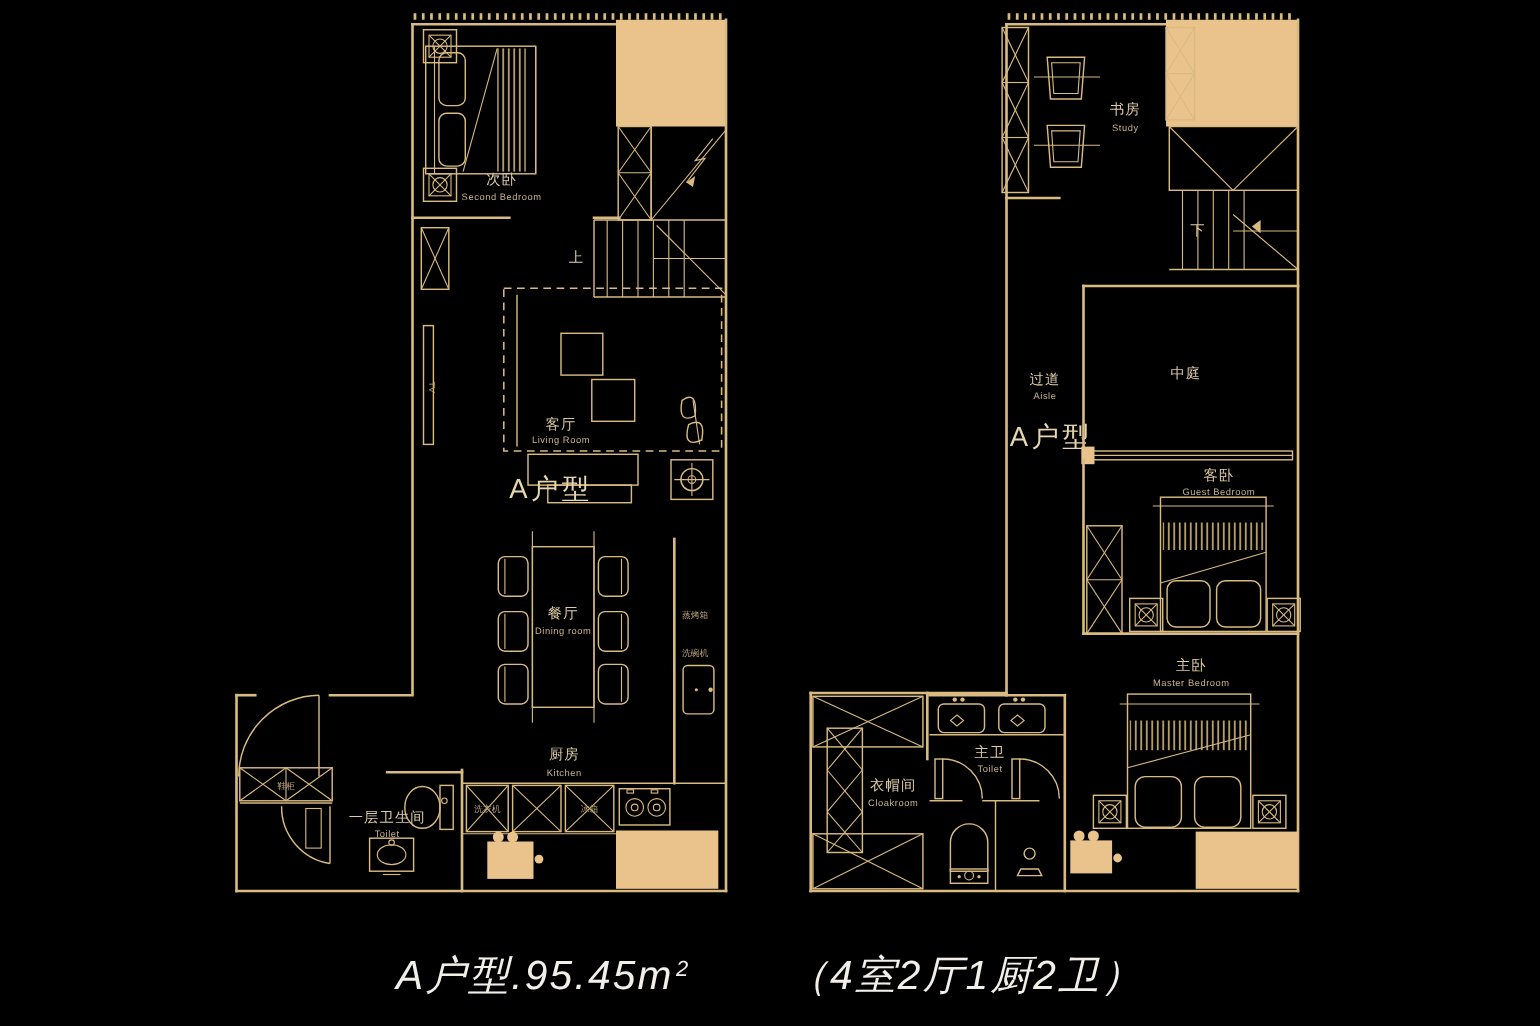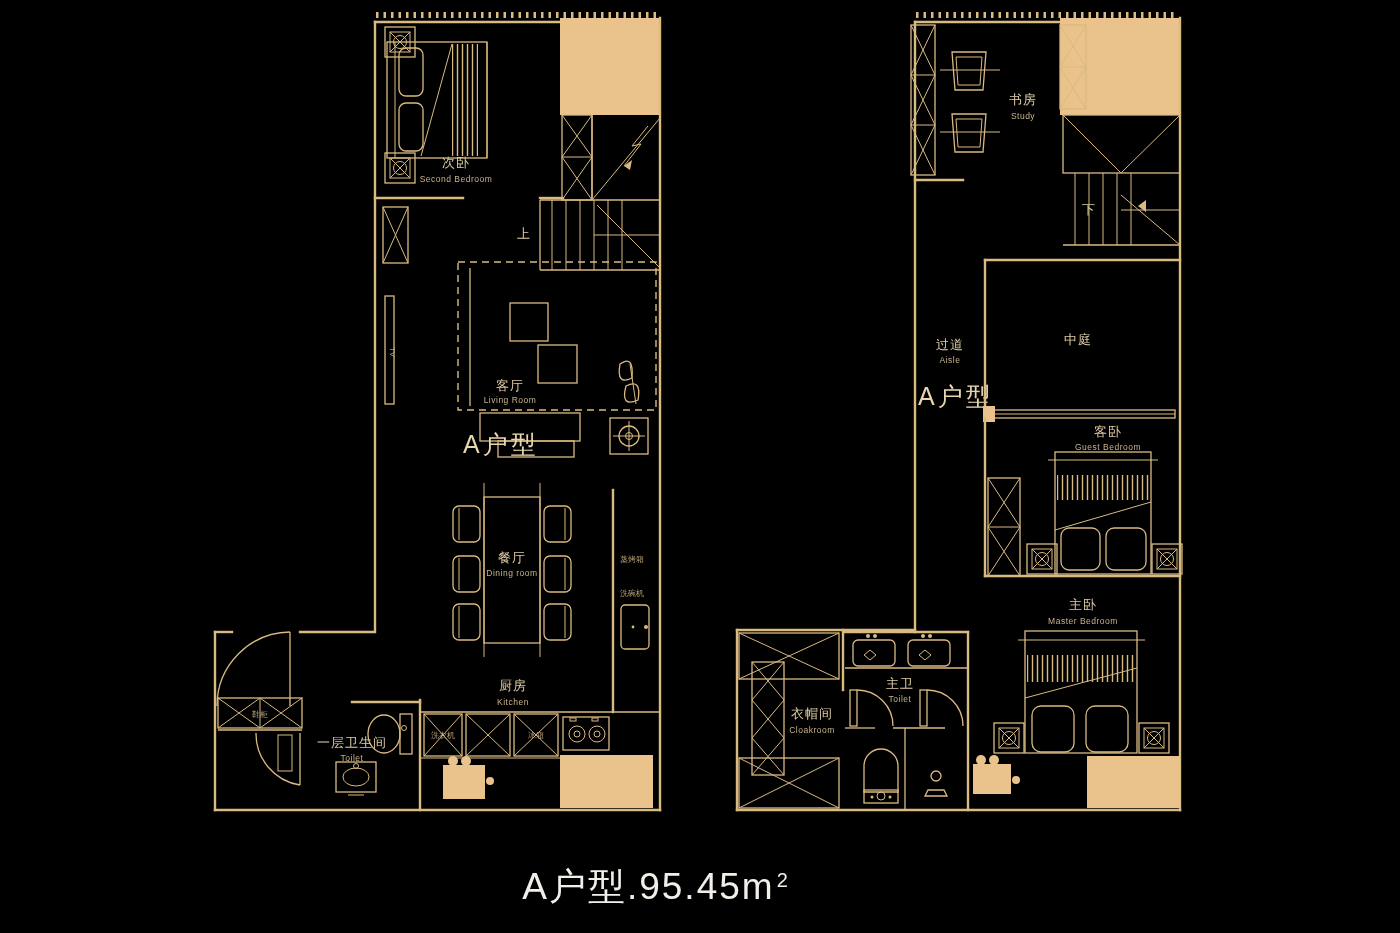--- a/index.html
+++ b/index.html
@@ -13,21 +13,21 @@
   .tt{stroke:#d9ba80;stroke-width:1;fill:none;}
   .dash{stroke:#d9ba80;stroke-width:1.4;fill:none;stroke-dasharray:7 5;}
   .hatchline{stroke:#d9ba80;stroke-width:6;fill:none;stroke-dasharray:2.5 5;}
   .fillblk{fill:#e9c38b;stroke:none;}
   .zh{font-size:13px;letter-spacing:1px;}
   .en{font-size:8.5px;fill:#c7b48b;letter-spacing:.5px;}
   .small{font-size:8px;fill:#bba379;}
   .unit{font-size:25px;letter-spacing:3px;fill:#e6d6ae;}
   .caption{position:absolute;left:0;top:862px;width:1400px;display:flex;
            justify-content:center;align-items:baseline;color:#f2efe9;
-           font-size:37px;letter-spacing:2px;}
+           font-size:37px;letter-spacing:2px;font-style:italic;}
   .caption .sup{font-size:20px;vertical-align:super;position:relative;top:-12px;margin-left:2px;}
   .caption .gap{display:inline-block;width:88px;}
 </style>
 </head>
 <body>
 
 <div class="stage">
 <svg width="1400" height="933" viewBox="0 0 1400 933">
   <defs>
     <pattern id="bhatch" width="5" height="6" patternUnits="userSpaceOnUse">
@@ -388,14 +388,15 @@
       <line x1="739" y1="758" x2="839" y2="808" class="tt"></line>
           <line x1="839" y1="758" x2="739" y2="808" class="tt"></line>
     </g>
   </g>
 </svg>
 
 <div class="caption">
   <span>A户型.95.45m</span>
       <span class="sup">2</span>
       <span class="gap"></span>
+  <span>（4室2厅1厨2卫）</span>
 </div>
 </div>
 
 </body></html>

